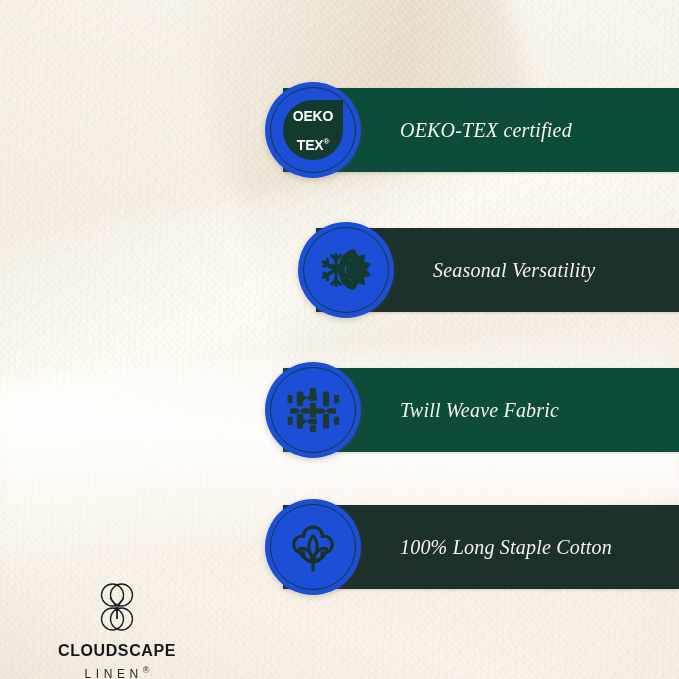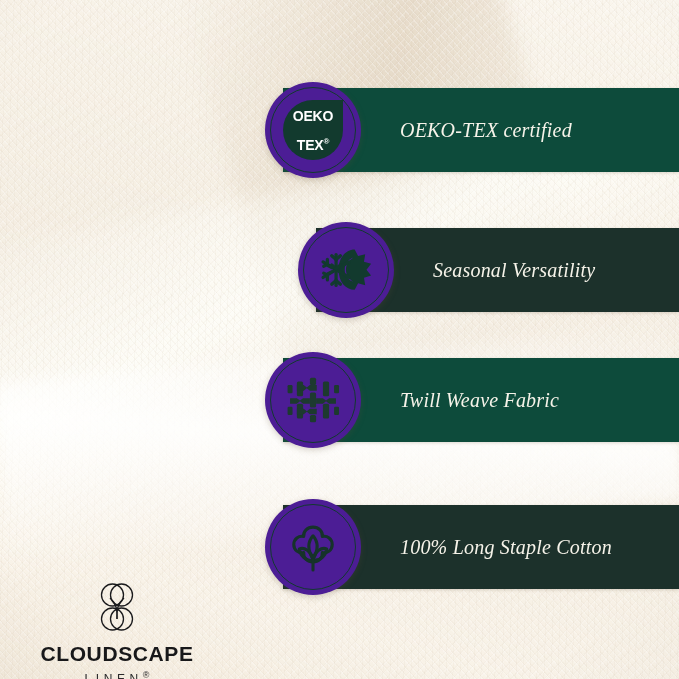--- a/index.html
+++ b/index.html
@@ -138,21 +138,21 @@
     color: #f6f3e9;
     white-space: nowrap;
   }
   .feature-badge {
     position: absolute;
     left: 265px;
     top: 0;
     width: 96px;
     height: 96px;
     border-radius: 50%;
-    background: #4c1d95;
+    background: #1d4ed8;
     box-shadow: 0 2px 6px rgba(96,78,56,0.25);
     display: flex;
     align-items: center;
     justify-content: center;
   }
   .feature-badge .ring {
     position: absolute;
     inset: 5px;
     border-radius: 50%;
     border: 1.6px solid #123a2e;
@@ -160,21 +160,21 @@
   .badge-art {
     position: relative;
     width: 62px;
     height: 62px;
     display: block;
   }
 
   
   .row-0 { top: 82px; }
   .row-1 { top: 222px; margin-left: 33px; }
-  .row-2 { top: 352px; }
+  .row-2 { top: 362px; }
   .row-3 { top: 499px; }
 
   .bar-dark { background: #1c312b; }
 
   
   .oeko-blob {
     position: relative;
     width: 60px;
     height: 60px;
     background: #123a2e;
@@ -206,21 +206,21 @@
     width: 190px;
     text-align: center;
   }
   .brand-mark {
     display: block;
     margin: 0 auto 7px auto;
   }
   .brand-name {
     font-family: "Liberation Sans", sans-serif;
     font-weight: 700;
-    font-size: 21px;
+    font-size: 16px;
     letter-spacing: 0.6px;
     color: #18181a;
     line-height: 1;
   }
   .brand-sub {
     margin-top: 7px;
     font-family: "Liberation Sans", sans-serif;
     font-weight: 400;
     font-size: 12px;
     letter-spacing: 4.6px;

